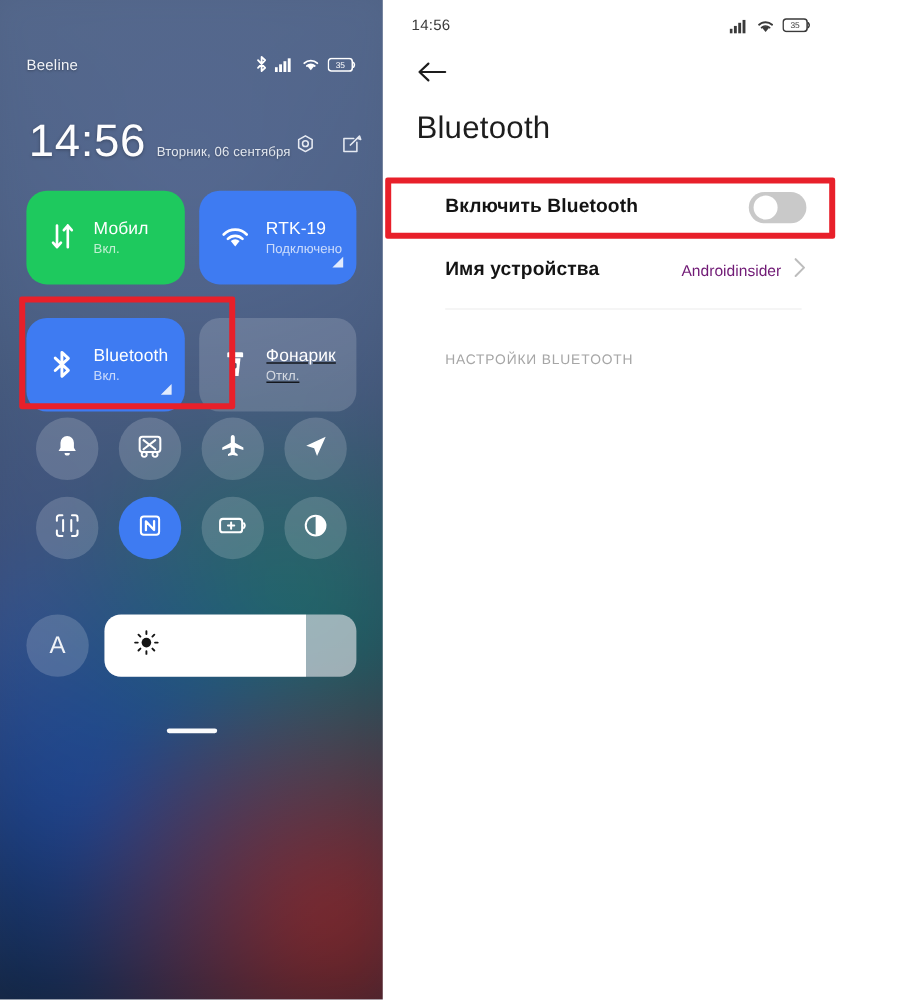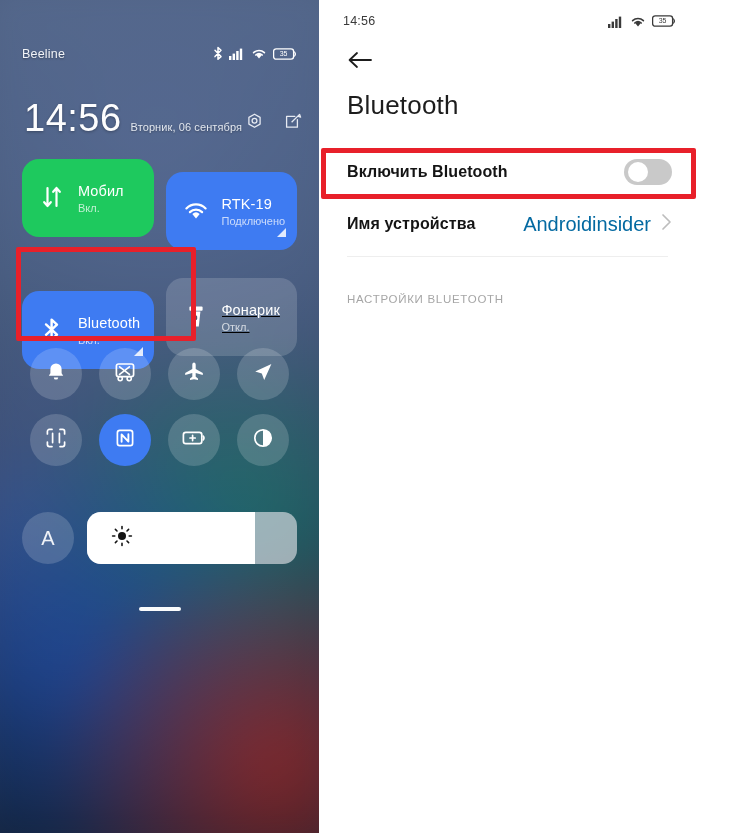--- a/index.html
+++ b/index.html
@@ -69,21 +69,21 @@
     height: 78px; border-radius: 17px;
     display: flex; align-items: center; padding-left: 15px;
     position: relative; overflow: hidden;
   }
   .tile-icon { width: 30px; display: flex; align-items: center; justify-content: center; flex: 0 0 30px; }
   .tile-text { margin-left: 11px; display: flex; flex-direction: column; justify-content: center; overflow: hidden; }
   .tile-title { font-size: 14.5px; color: #ffffff; white-space: nowrap; letter-spacing: .1px; }
   .tile-sub   { font-size: 11px; color: rgba(255,255,255,0.72); margin-top: 3px; white-space: nowrap; }
   .tile-corner { position: absolute; right: 10px; bottom: 8px; }
   .tile--green { background: #1ec95e; }
-  .tile--blue  { background: #3e7bf2; margin-top: 13px; }
+  .tile--blue  { background: #3e7bf2; }
   .tile--off   { background: rgba(255,255,255,0.16); text-decoration: underline; }
 
   
   .circles { position: absolute; top: 348px; left: 22px; right: 22px;
              display: grid; grid-template-columns: repeat(4,1fr); gap: 14px 0; justify-items: center; }
   .circle {
     width: 52px; height: 52px; border-radius: 50%;
     background: rgba(255,255,255,0.17);
     display: flex; align-items: center; justify-content: center;
   }
@@ -121,27 +121,27 @@
   .r-statusbar {
     display: flex; align-items: center; justify-content: space-between;
     padding: 14px 20px 0 24px; color: #3a3a3a;
   }
   .r-time { font-size: 12.5px; letter-spacing: .2px; }
   .r-sysicons { display: flex; align-items: center; gap: 6px; }
 
   .back-row { padding: 22px 0 0 28px; }
   .page-title { font-size: 26px; font-weight: 400; color: #1d1d1d; padding: 16px 0 0 28px; letter-spacing: .2px; }
 
-  .list { margin-top: 25px; }
+  .list { margin-top: 25px; padding-left: 24px; }
   .row {
     display: flex; align-items: center; justify-content: space-between;
     padding: 0 24px 0 28px; height: 52px;
   }
   .row-label { font-size: 16px; color: #141414; font-weight: 600; letter-spacing: .1px; }
-  .row-value { font-size: 20px; color: #0369a1; margin-right: 10px; }
+  .row-value { font-size: 13px; color: #701a75; margin-right: 10px; }
   .row-right { display: flex; align-items: center; }
 
   .switch {
     width: 48px; height: 26px; border-radius: 13px; background: #c9c9c9;
     position: relative; flex: 0 0 48px;
   }
   .switch-knob {
     position: absolute; top: 3px; left: 4px; width: 20px; height: 20px;
     border-radius: 50%; background: #ffffff;
   }

